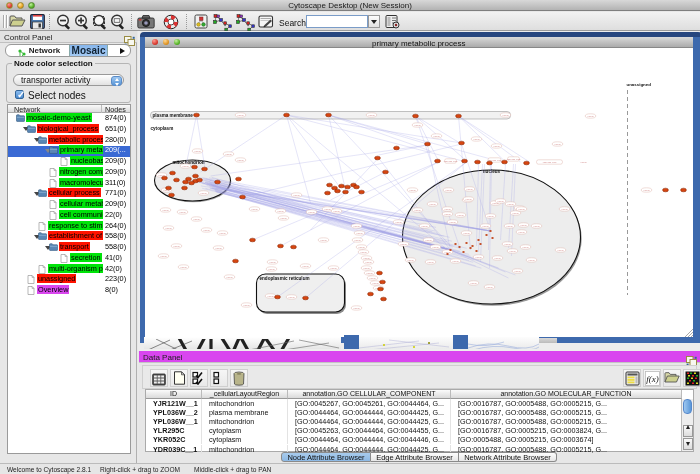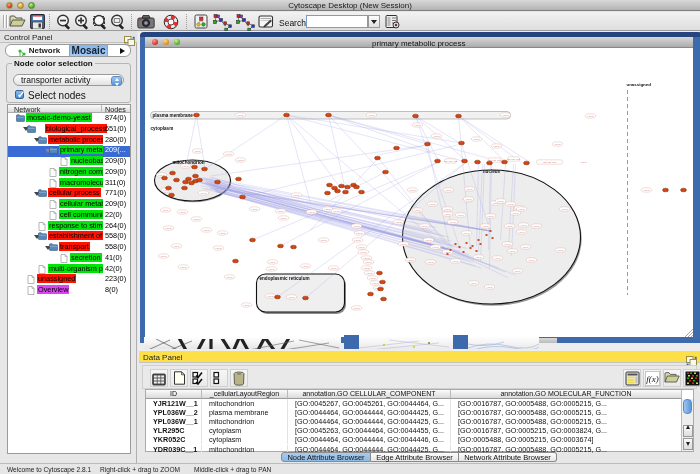--- a/index.html
+++ b/index.html
@@ -26,21 +26,21 @@
 .treebox { position:absolute; left:7px; top:73px; width:124px; height:350px; background:#fff; border:1px solid #9a9a9a; overflow:hidden; }
 .thead { position:absolute; left:0; top:0; width:124px; height:8px; background:linear-gradient(#fafafa,#dcdcdc); border-bottom:1px solid #aaa; font-size:7.2px; color:#222; }
 .trow { position:absolute; left:0; width:124px; height:10.75px; font-size:7.3px; }
 .mdi { position:absolute; left:138px; top:31px; width:562px; height:320px; background:#ededed; overflow:hidden; }
 .win { position:absolute; left:1.5px; top:1px; width:562px; height:310.5px; background:#3d69ad; border-top:5px solid #26457e; border-radius:4px 4px 0 0; }
 .win-tb { position:absolute; left:5px; top:0px; width:548.5px; height:10.5px; background:linear-gradient(#d9d9d9,#ababab); border-bottom:1px solid #888; }
 .win-tb .tl { position:absolute; top:2px; width:6px; height:6px; border-radius:50%; }
 .win-title { position:absolute; left:0; top:1.5px; width:100%; text-align:center; font-size:8px; color:#111; }
 .win-content { position:absolute; left:5px; top:11.2px; width:548.5px; height:289px; background:#fff; overflow:hidden; }
 .dp { position:absolute; left:139px; top:351px; width:561px; height:112px; background:#e7e7e7; }
-.dp-head { position:absolute; left:0; top:0; width:561px; height:12px; background:#fde047; border-bottom:1px solid #c5c5c5; }
+.dp-head { position:absolute; left:0; top:0; width:561px; height:12px; background:#d946ef; border-bottom:1px solid #c5c5c5; }
 .dp-head .hlbl { position:absolute; left:4px; top:2px; font-size:8px; color:#222; }
 .dp-tools { position:absolute; left:3px; top:14px; width:555px; height:24px; background:#e9e9e9; border:1px solid #cfcfcf; }
 .dbtn { position:absolute; top:3px; width:18px; height:18px; background:linear-gradient(#f6f6f6,#e9e9e9); border:1px solid #cfcfcf; }
 .dtable { position:absolute; left:6px; top:38px; width:549px; height:63px; background:#fff; border:1px solid #aaa; }
 .dth { position:absolute; left:0; top:0; height:9px; background:linear-gradient(#fbfbfb,#dadada); border-bottom:1px solid #999; border-right:1px solid #bbb; font-size:7px; color:#111; text-align:center; }
 .drow { position:absolute; left:0; width:536px; height:9.1px; font-size:7.2px; color:#111; white-space:nowrap; }
 .dc { position:absolute; top:0; overflow:hidden; padding-left:7px; border-right:1px solid #e3e3e3; height:9.1px; }
 .dc1 { left:0; width:56px; } .dc2 { left:56px; width:86px; } .dc3 { left:142px; width:163px; } .dc4 { left:305px; width:231px; border-right:none; }
 .tabs { position:absolute; left:0px; top:101px; width:561px; height:11px; }
 .tab { position:absolute; top:0; height:10px; border:1px solid #8a8a8a; font-size:7.5px; color:#111; text-align:center; line-height:9px; background:linear-gradient(#fdfdfd,#e6e6e6); }
@@ -228,21 +228,21 @@
             </svg></span>
           <span style="position:absolute;left:18px;top:-1px;max-width:77px;overflow:hidden;display:inline-block;background:#00e409;color:#000;padding:0 1px;white-space:nowrap">mosaic-demo-yeast</span>
           <span style="position:absolute;left:97px;top:-1px;color:#000;white-space:nowrap">874(0)</span>
         </div>
 <div class="trow" style="top:10.75px;">
           <span style="position:absolute;left:15px;top:2.5px;width:0;height:0;border-left:3px solid transparent;border-right:3px solid transparent;border-top:4px solid #444"></span>
           <span style="position:absolute;left:19px;top:0px"><svg width="9" height="8" viewBox="0 0 9 8">
               <path d="M0.5 1.5 Q0.5 0.8 1.2 0.8 L3.2 0.8 L4 1.8 L8 1.8 Q8.6 1.8 8.6 2.4 L8.6 6.8 Q8.6 7.4 8 7.4 L1.1 7.4 Q0.5 7.4 0.5 6.8 Z" fill="#5a87b5" stroke="#31577e" stroke-width="0.6"></path>
               <rect x="0.9" y="2.8" width="7.3" height="1.1" fill="#7fa8cc"></rect>
             </svg></span>
-          <span style="position:absolute;left:37px;top:-1px;max-width:66px;overflow:hidden;display:inline-block;background:#ff1300;color:#000;padding:0 1px;white-space:nowrap">biological_process</span>
+          <span style="position:absolute;left:29px;top:-1px;max-width:66px;overflow:hidden;display:inline-block;background:#ff1300;color:#000;padding:0 1px;white-space:nowrap">biological_process</span>
           <span style="position:absolute;left:97px;top:-1px;color:#000;white-space:nowrap">651(0)</span>
         </div>
 <div class="trow" style="top:21.5px;">
           <span style="position:absolute;left:26px;top:2.5px;width:0;height:0;border-left:3px solid transparent;border-right:3px solid transparent;border-top:4px solid #444"></span>
           <span style="position:absolute;left:30px;top:0px"><svg width="9" height="8" viewBox="0 0 9 8">
               <path d="M0.5 1.5 Q0.5 0.8 1.2 0.8 L3.2 0.8 L4 1.8 L8 1.8 Q8.6 1.8 8.6 2.4 L8.6 6.8 Q8.6 7.4 8 7.4 L1.1 7.4 Q0.5 7.4 0.5 6.8 Z" fill="#5a87b5" stroke="#31577e" stroke-width="0.6"></path>
               <rect x="0.9" y="2.8" width="7.3" height="1.1" fill="#7fa8cc"></rect>
             </svg></span>
           <span style="position:absolute;left:40px;top:-1px;max-width:55px;overflow:hidden;display:inline-block;background:#ff1300;color:#000;padding:0 1px;white-space:nowrap">metabolic process</span>
           <span style="position:absolute;left:97px;top:-1px;color:#000;white-space:nowrap">280(0)</span>

